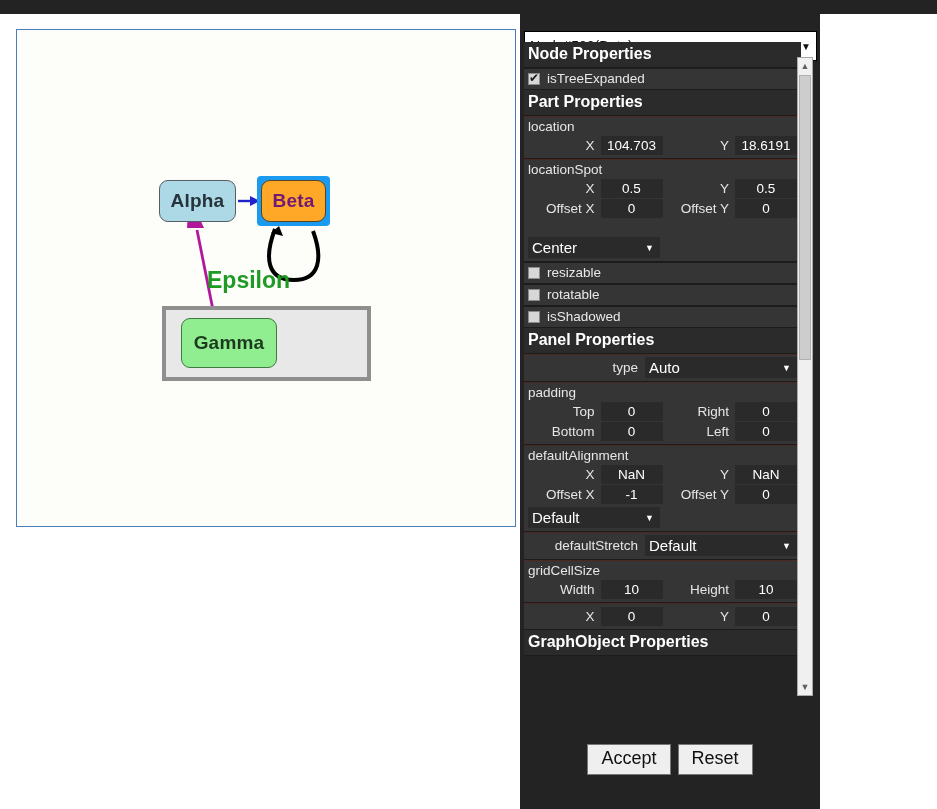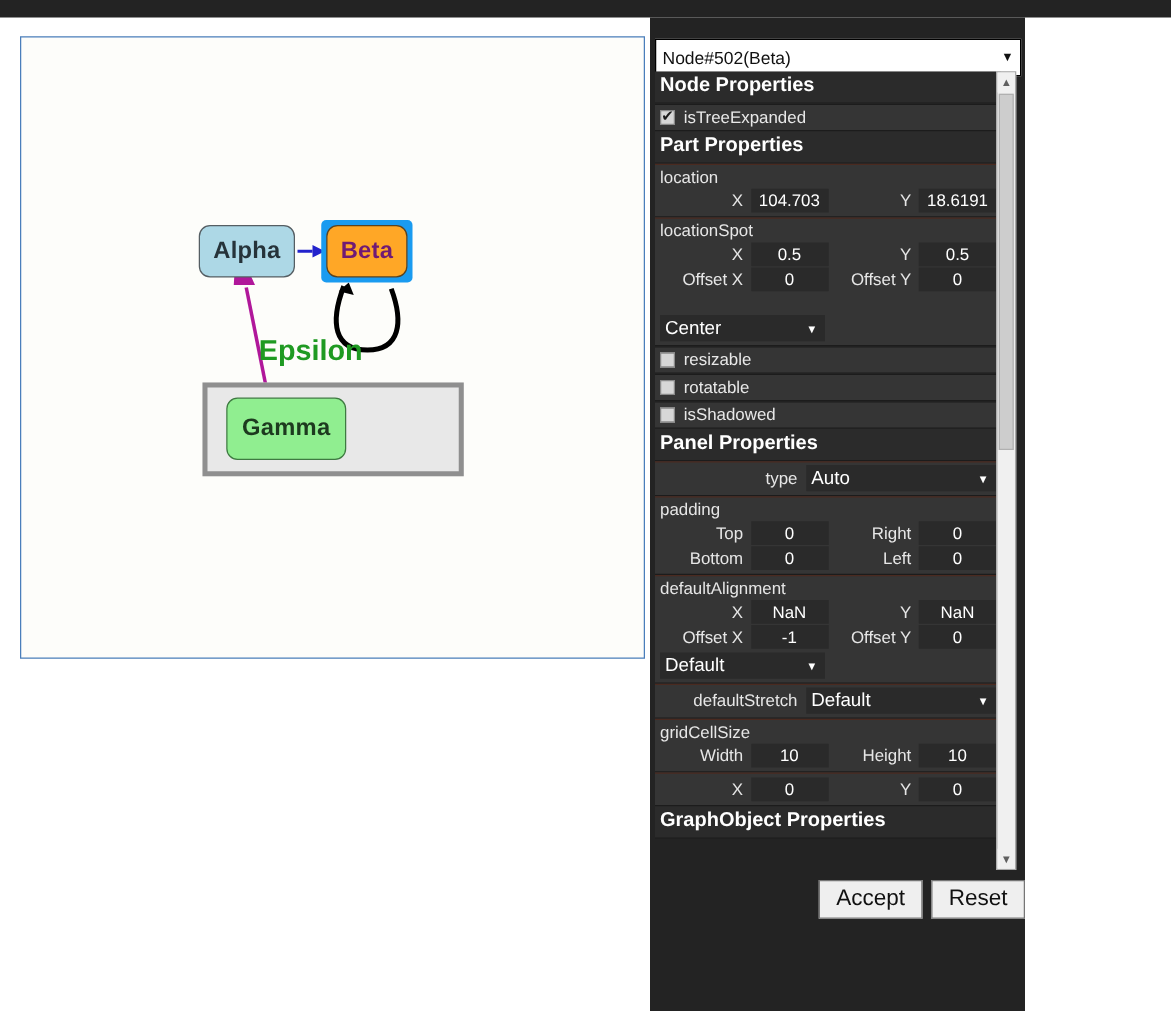--- a/index.html
+++ b/index.html
@@ -79,21 +79,21 @@
   #node-select {
     position: absolute; left: 4px; top: 17px;
     width: 293px; height: 30px;
     background: #ffffff; border: 1px solid #000000;
     display: flex; align-items: center;
     font-size: 14px; color: #111; padding-left: 5px;
   }
   #node-select .caret { margin-left: auto; margin-right: 5px; font-size: 10px; }
 
   #proplist {
-    position: absolute; left: 4px; top: 43px;
+    position: absolute; left: 4px; top: 28px;
     width: 277px; height: 639px;
     overflow: hidden;
   }
   .sec {
     background: #2b2b2b;
     color: #ffffff; font-weight: bold; font-size: 16px;
     padding: 3px 0 4px 4px;
     border-bottom: 1px solid #1c1c1c;
   }
   .row {
@@ -148,22 +148,22 @@
   }
   #sbthumb {
     position: absolute; left: 1px; top: 17px;
     width: 12px; height: 285px;
     background: #cdcdcd; border: 1px solid #b0b0b0;
   }
   #sbdown { position: absolute; left: 0; bottom: 0; width: 14px; }
 
   
   #btnrow {
-    position: absolute; left: 0; top: 690px; width: 300px;
-    display: flex; justify-content: flex-end; gap: 7px;
+    position: absolute; left: 0; top: 730px; width: 300px;
+    display: flex; justify-content: center; gap: 7px;
   }
   .btn {
     background: #efefef; border: 1px solid #767676;
     font-size: 18px; color: #111; padding: 3px 13px 5px 13px;
     font-family: "Liberation Sans", sans-serif;
   }
 </style>
 </head>
 <body>
 

